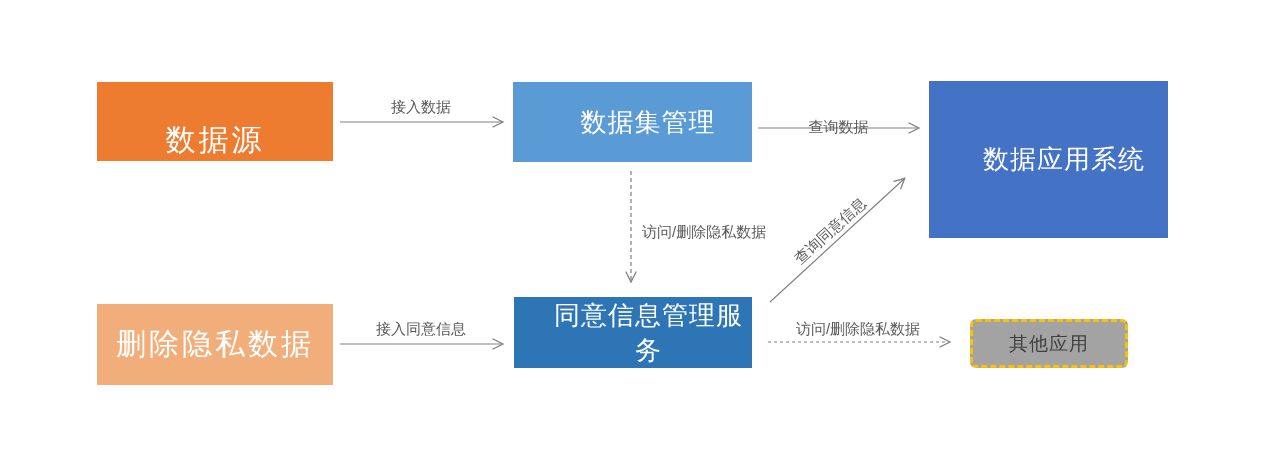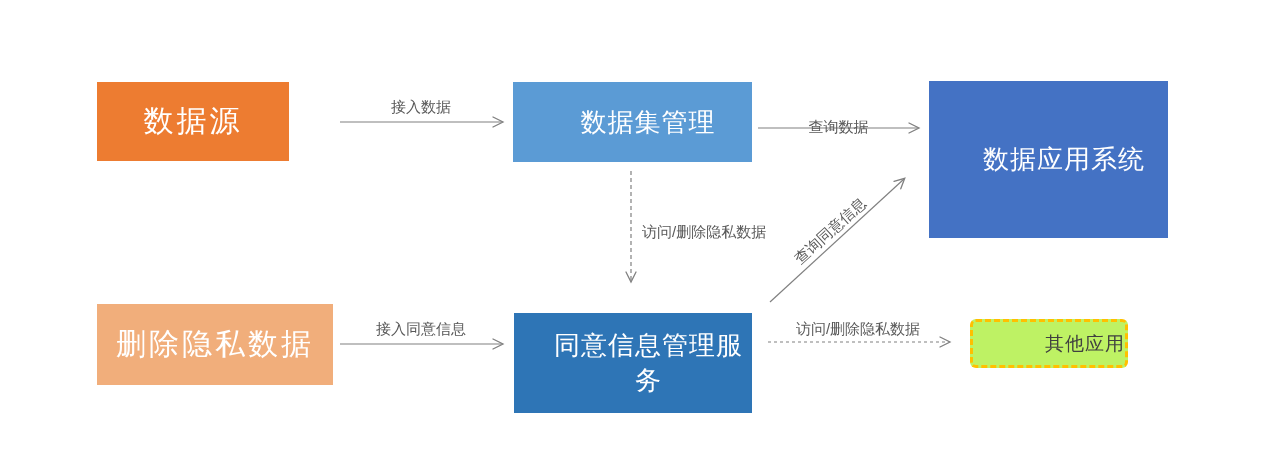--- a/index.html
+++ b/index.html
@@ -7,28 +7,28 @@
     position:relative;width:1280px;height:460px;background:#ffffff;overflow:hidden;
     font-family:"Liberation Sans","DejaVu Sans",sans-serif;
   }
   .arrow-layer{position:absolute;left:0;top:0;width:1280px;height:460px;pointer-events:none;}
   .node{
     position:absolute;display:flex;align-items:center;justify-content:center;
     color:#ffffff;box-sizing:border-box;text-align:center;
   }
   .node-big{font-size:30px;letter-spacing:3px;}
   .node-mid{font-size:26px;letter-spacing:1px;padding-left:31px;}
-  .node-data-source{left:97px;top:82px;width:192px;height:79px;background:#ED7C31;}
+  .node-data-source{left:97px;top:82px;width:236px;height:79px;background:#ED7C31;align-items:flex-end;}
   .node-dataset-management{left:513px;top:82px;width:239px;height:80px;background:#5B9BD5;}
   .node-data-application{left:929px;top:81px;width:239px;height:157px;background:#4472C4;}
   .node-consent-collection{left:97px;top:304px;width:236px;height:81px;background:#F1AE7B;}
-  .node-consent-service{left:514px;top:313px;width:238px;height:100px;background:#2E75B6;}
+  .node-consent-service{left:514px;top:297px;width:238px;height:71px;background:#2E75B6;}
   .node-other-apps{
-    left:970px;top:319px;width:158px;height:49px;background:#bef264;
-    border:3px dashed #FFC000;border-radius:6px;color:#404040;font-size:19px;letter-spacing:1px;justify-content:flex-end;
+    left:970px;top:319px;width:158px;height:49px;background:#a3a3a3;
+    border:3px dashed #FFC000;border-radius:6px;color:#404040;font-size:19px;letter-spacing:1px;
   }
   .edge-label{
     position:absolute;font-size:15px;color:#595959;line-height:17px;white-space:nowrap;
   }
   .edge-label.centered{text-align:center;}
   .edge-label-1{left:340px;top:98px;width:162px;}
   .edge-label-2{left:758px;top:118px;width:161px;}
   .edge-label-3{left:642px;top:223px;}
   .edge-label-4{
     left:768px;top:222px;width:124px;text-align:center;

